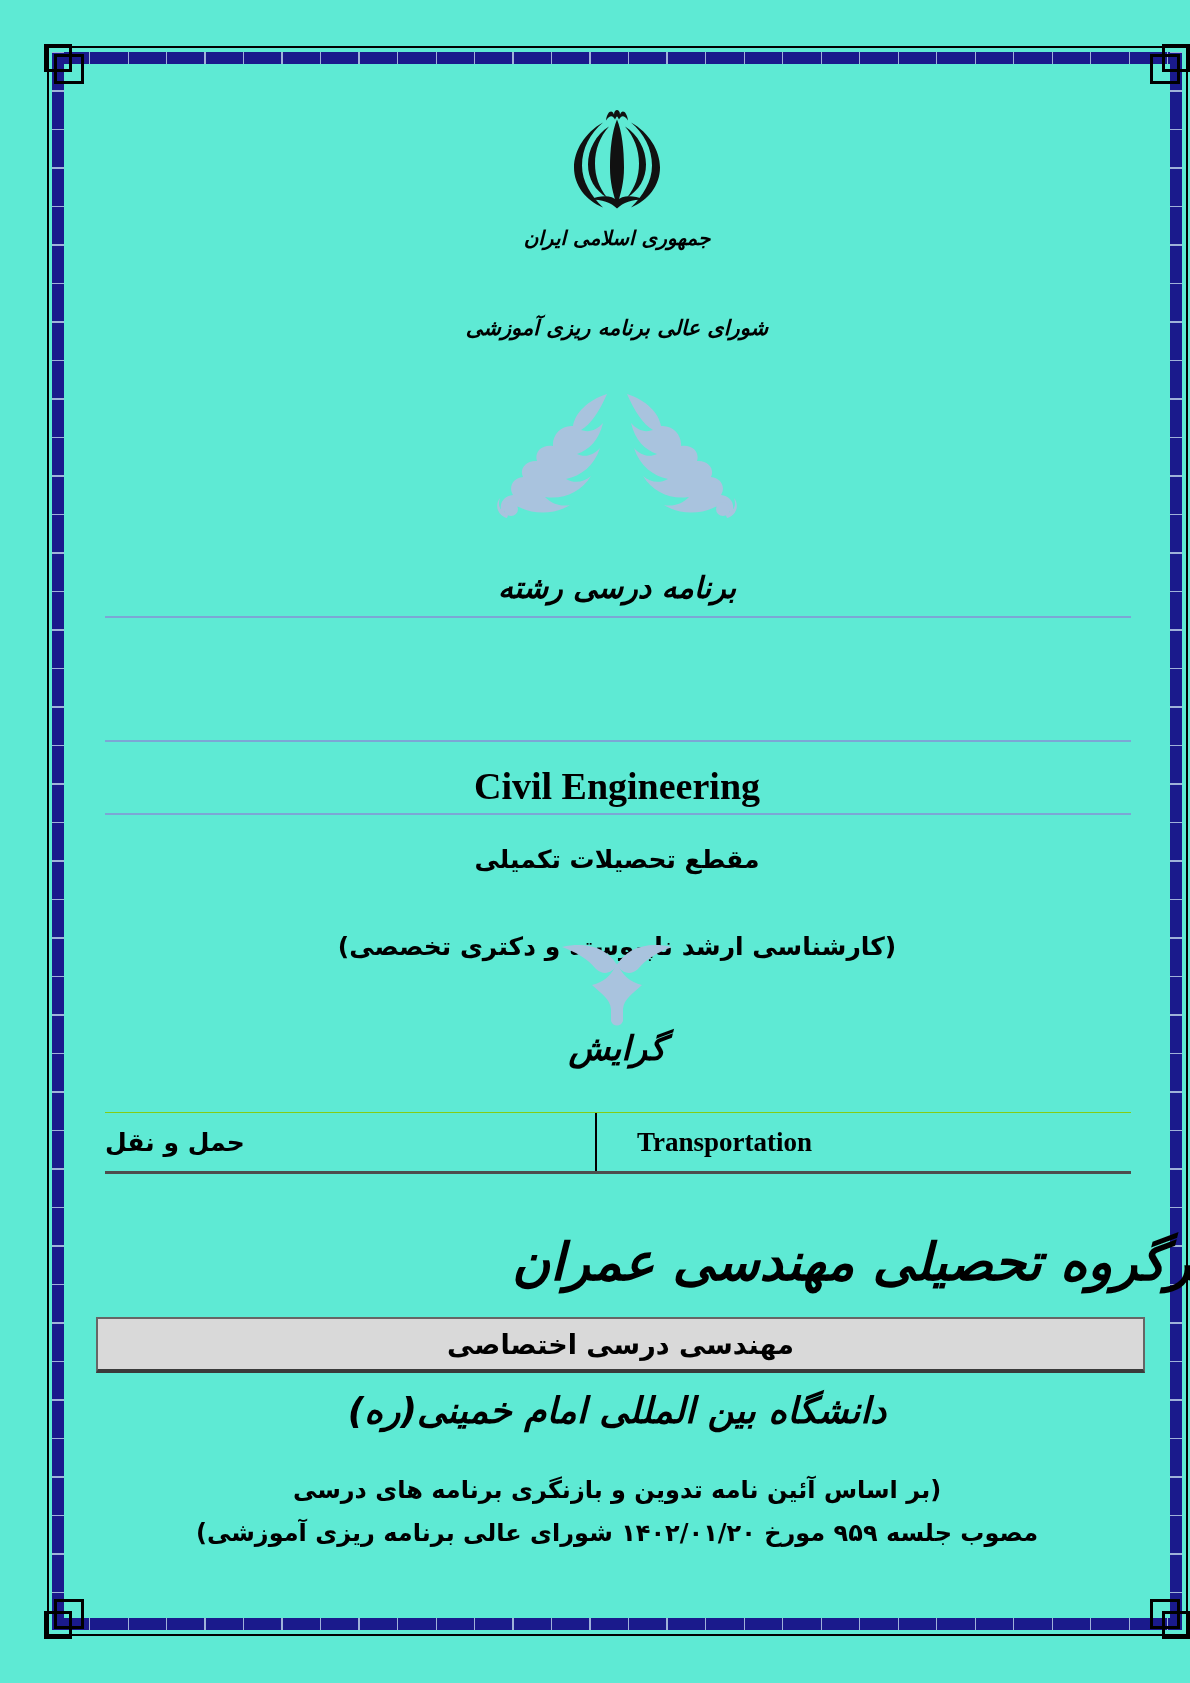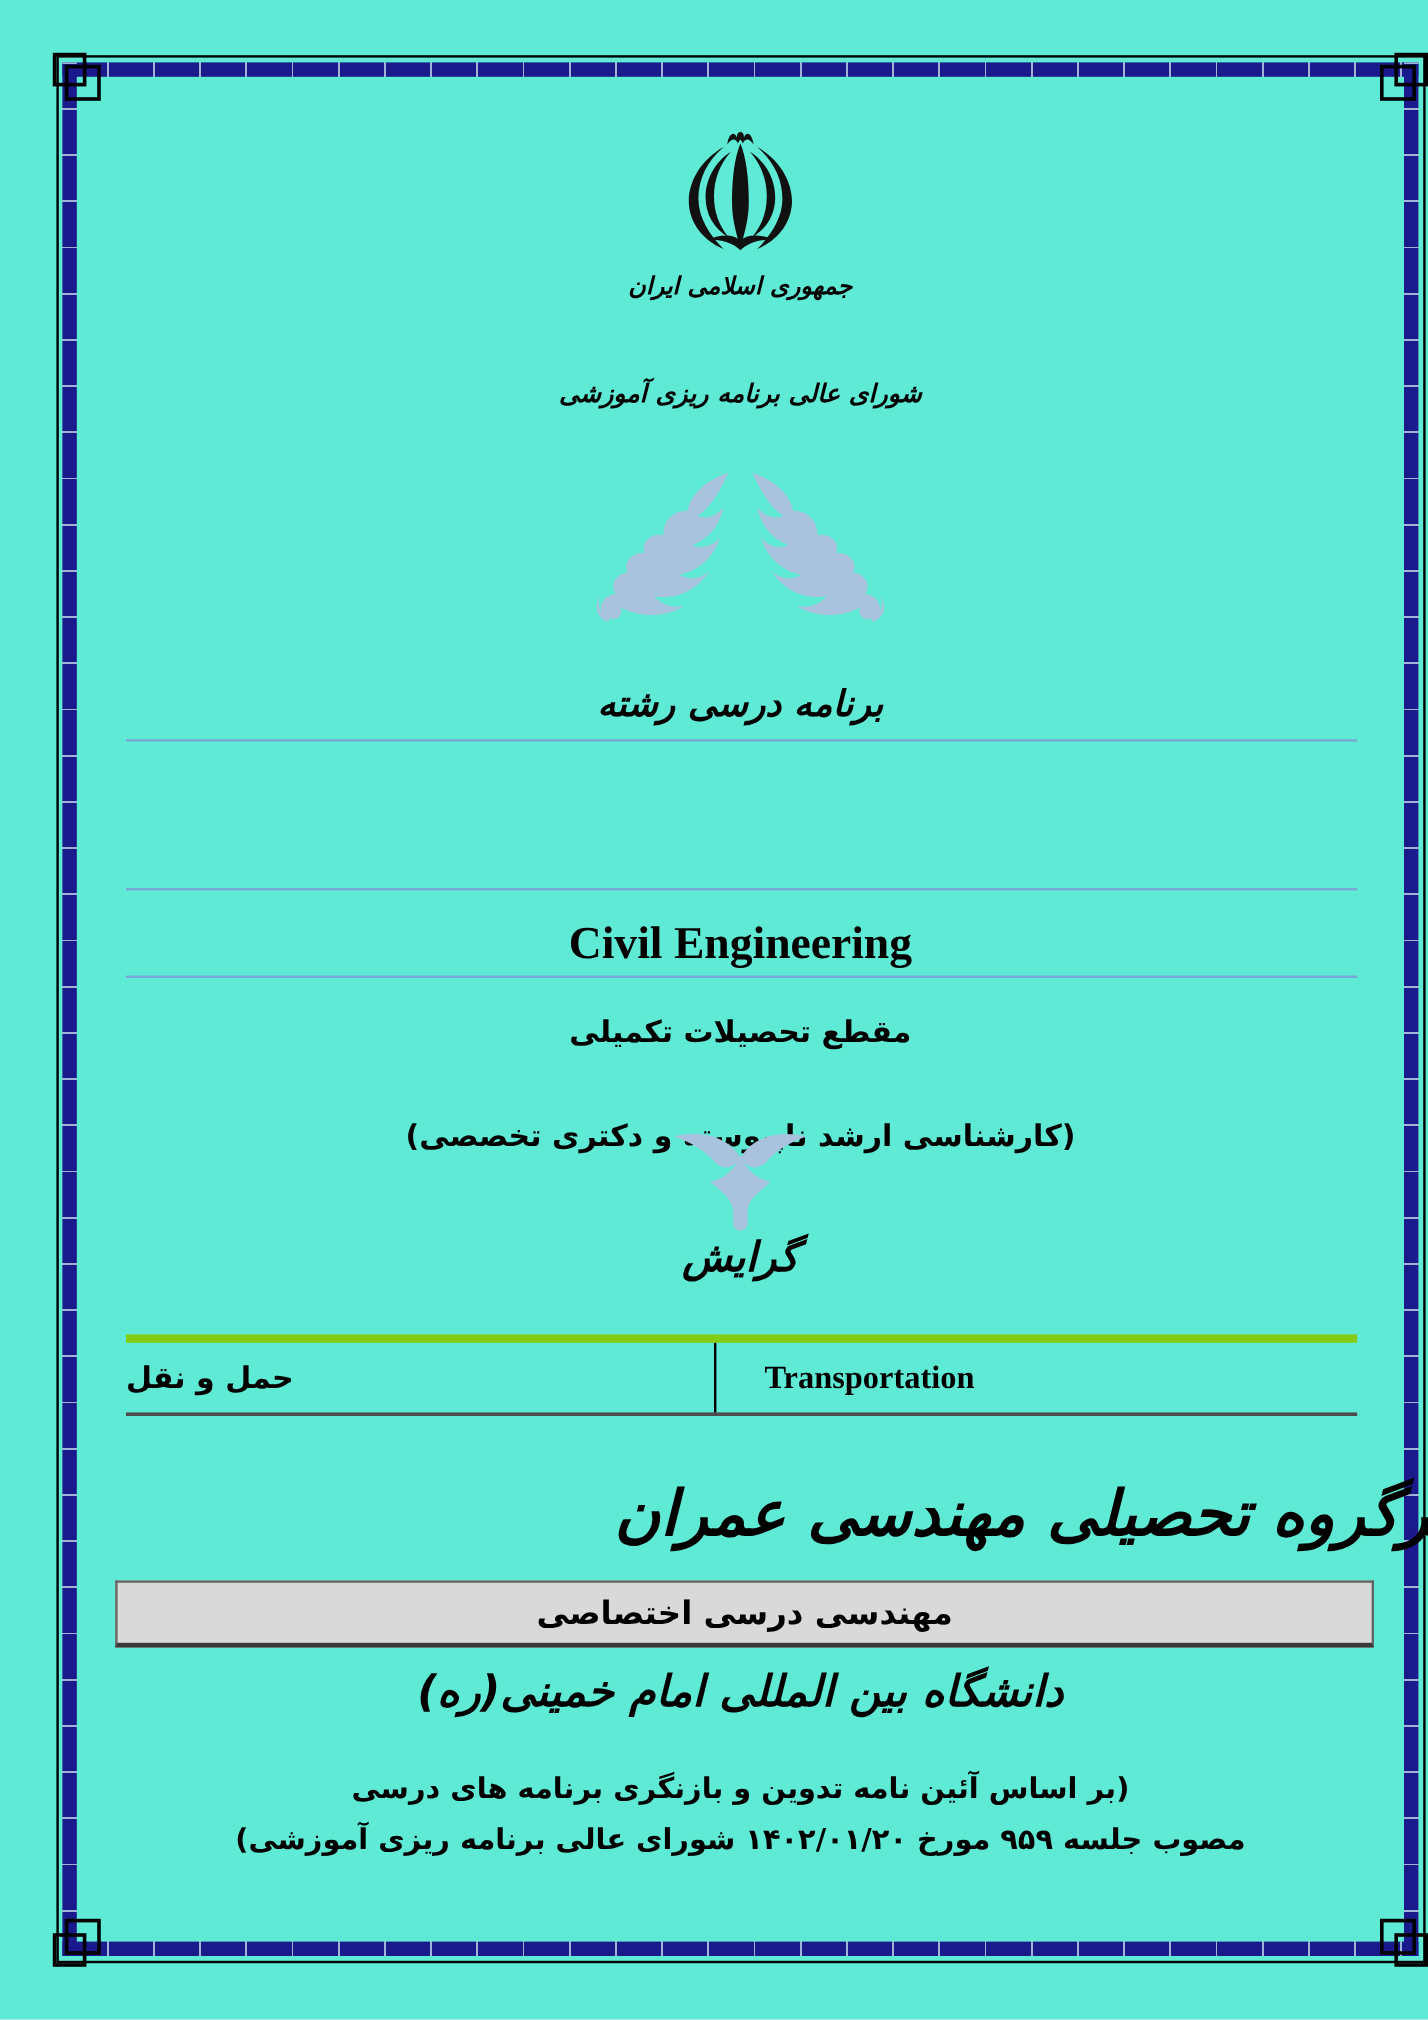--- a/index.html
+++ b/index.html
@@ -43,21 +43,21 @@
   .level1{top:845px;font-size:25px;font-weight:bold;}
   .level2{top:932px;font-size:25px;font-weight:bold;}
   .gerayesh{top:1028px;font-size:34px;}
   .subgroup{top:1232px;font-size:52px;text-align:right;}
   .university{top:1390px;font-size:36px;}
   .footer1{top:1476px;font-size:24px;font-weight:bold;}
   .footer2{top:1519px;font-size:24px;font-weight:bold;}
 
   
   .otable{position:absolute;top:1112px;left:105px;right:103px;height:58px;
-    border-top:7px solid #84cc16;border-bottom:3px solid #4d4d4d;display:flex;}
+    border-top:1px solid #84cc16;border-bottom:3px solid #4d4d4d;display:flex;}
   .ocell-fa{width:492px;display:flex;align-items:center;justify-content:flex-end;
     border-right:2px solid #000;box-sizing:border-box;padding-right:12px;
     font-weight:bold;font-size:25px;direction:rtl;}
   .ocell-en{flex:1;display:flex;align-items:center;justify-content:flex-start;
     padding-left:12px;font-weight:bold;font-size:27px;font-family:"Liberation Serif",serif;margin-left:28px;}
 
   
   .banner{position:absolute;top:1317px;left:96px;right:89px;height:50px;
     background:#d9d9d9;border:2px solid #666;border-bottom:4px solid #3a3a3a;
     display:flex;align-items:center;justify-content:center;

